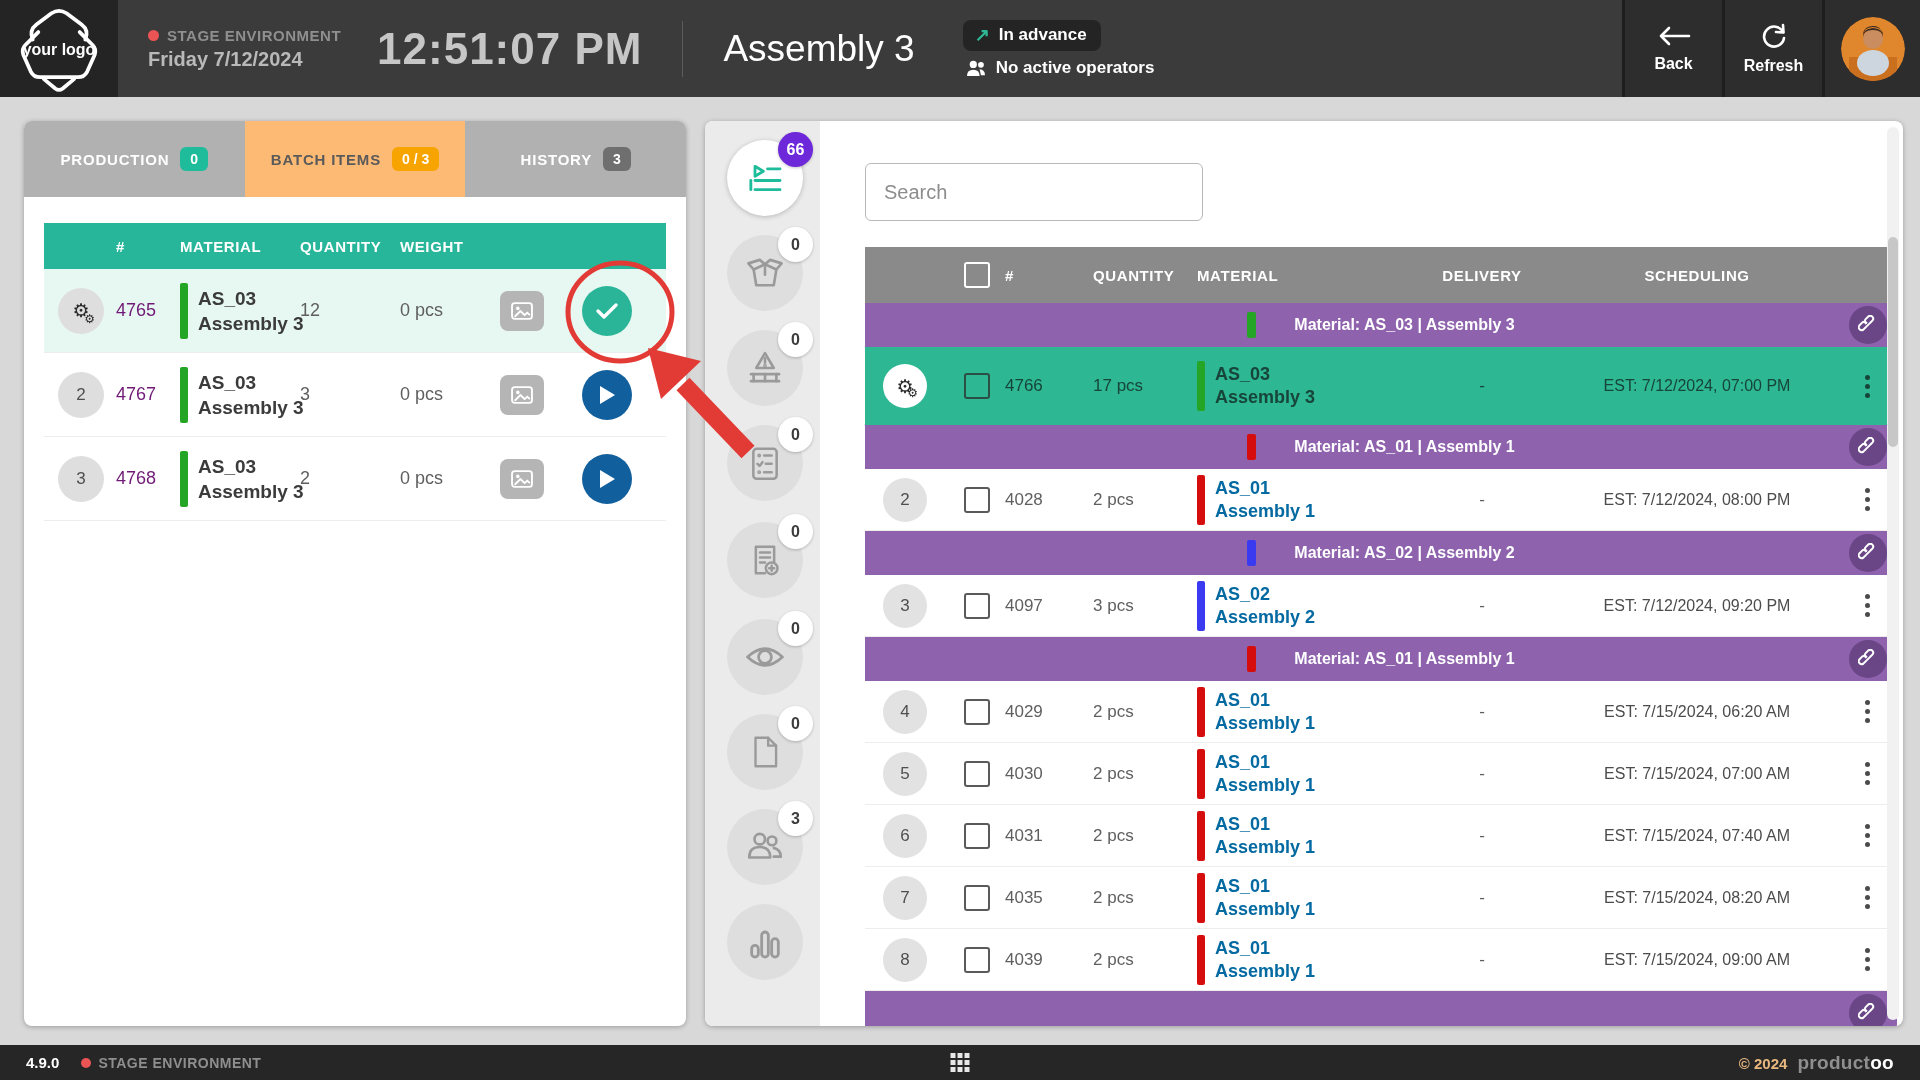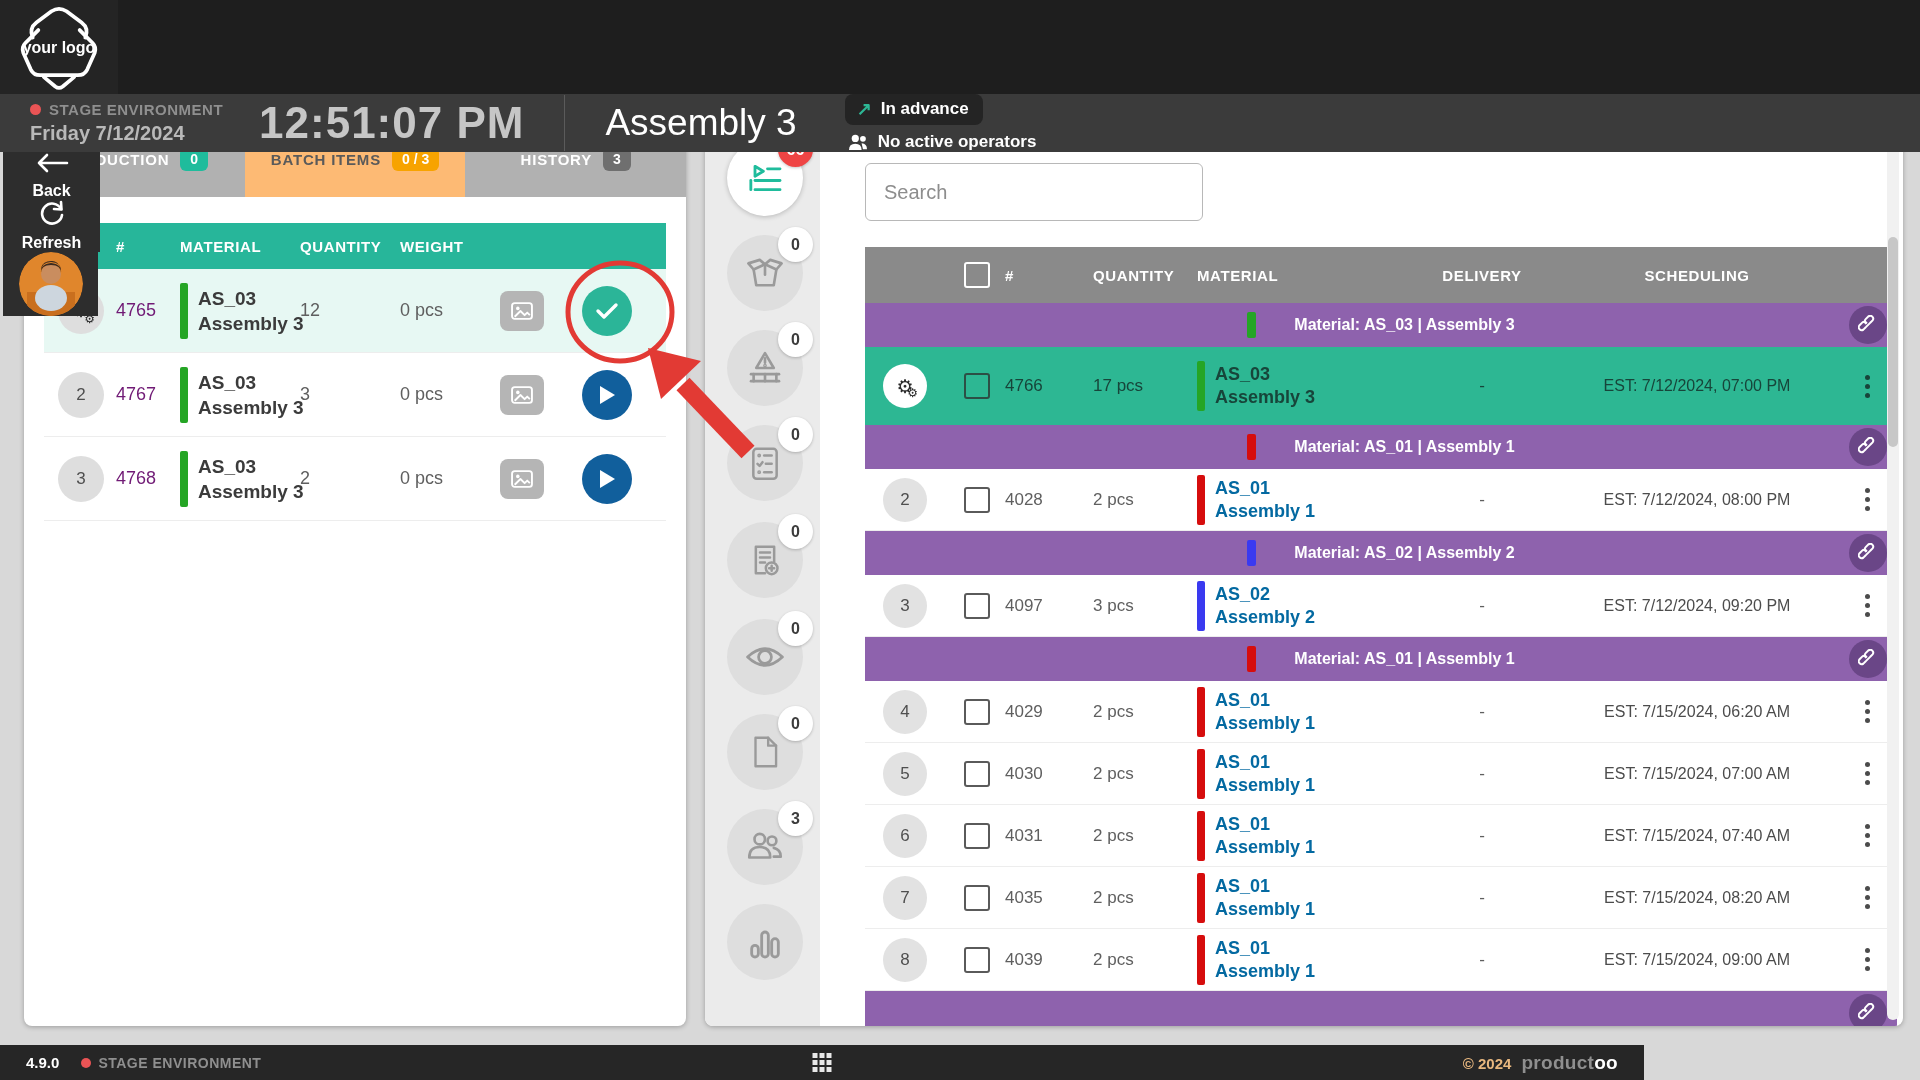--- a/index.html
+++ b/index.html
@@ -1,20 +1,20 @@
 <!DOCTYPE html>
 <html><head>
 <meta charset="utf-8">
 <style>
   * { margin:0; padding:0; box-sizing:border-box; }
   html,body { width:1920px; height:1080px; overflow:hidden; }
   body { font-family:"Liberation Sans", sans-serif; background:#d8d8d8; position:relative; }
 
   
-  .header { display:flex; height:110px; background:#1e1e1e; position:relative; z-index:2;flex-direction:column; }
+  .header { display:flex; height:97px; background:#1e1e1e; position:relative; z-index:2; }
   .logo-block { width:118px; background:#242424; display:flex; align-items:center; justify-content:center; }
   .header-main { flex:1; background:#3b3b3b; display:flex; align-items:center; }
   .env-block { margin-left:30px; display:flex; flex-direction:column; gap:4px; }
   .env-line { display:flex; align-items:center; gap:8px; }
   .env-dot { width:11px; height:11px; border-radius:50%; background:#ea5455; }
   .env-name { color:#8f8f8f; font-size:15px; font-weight:bold; letter-spacing:.5px; }
   .env-date { color:#b9b9b9; font-size:20px; font-weight:bold; }
   .clock { margin-left:36px; color:#c6c6c6; font-size:44px; font-weight:bold; letter-spacing:1px; }
   .hdivider { width:1px; height:56px; background:#5b5b5b; margin:0 40px; }
   .htitle { color:#ffffff; font-size:37px; font-weight:500; }
@@ -58,21 +58,21 @@
   .pic-btn { width:44px; height:40px; border:none; border-radius:8px; background:#b5b5b5; display:flex; align-items:center; justify-content:center; cursor:pointer; }
   .act-btn { width:50px; height:50px; border:none; border-radius:50%; display:flex; align-items:center; justify-content:center; cursor:pointer; }
   .act-check { background:#2bb598; }
   .act-play  { background:#115f9c; }
 
   
   .rail { position:absolute; left:0; top:0; bottom:0; width:115px; background:#ebebeb; }
   .rail-item { position:absolute; left:22px; width:76px; height:76px; border-radius:50%; background:#dedede; display:flex; align-items:center; justify-content:center; cursor:pointer; }
   .rail-item.active { background:#ffffff; box-shadow:0 1px 5px rgba(0,0,0,.22); }
   .rail-badge { position:absolute; top:-8px; right:-10px; width:35px; height:35px; border-radius:50%; background:#fff; box-shadow:0 1px 3px rgba(0,0,0,.22); display:flex; align-items:center; justify-content:center; font-size:16px; font-weight:bold; color:#3c3c3c; }
-  .rail-badge.dark { background:#ef4444; color:#fff; }
+  .rail-badge.dark { background:#6d28d9; color:#fff; }
 
   
   .right-content { position:absolute; left:160px; top:0; width:1032px; }
   .search-box { margin-top:42px; width:338px; height:58px; border:1.5px solid #b8b8b8; border-radius:6px; font-size:20px; color:#444; padding:0 18px; outline:none; background:#fff; font-family:"Liberation Sans",sans-serif; }
   .search-box::placeholder { color:#8d8d8d; }
   .rtable { margin-top:26px; }
   .rgrid { display:grid; grid-template-columns:84px 56px 88px 104px 210px 150px 280px 60px; align-items:center; }
   .rthead { height:56px; background:#8a8a8a; }
   .rthead span { color:#fff; font-size:15px; font-weight:bold; letter-spacing:.6px; }
   .t-center { text-align:center; }
@@ -98,21 +98,21 @@
   .kebab i { width:5px; height:5px; border-radius:50%; background:#4b4b4b; }
   .irow.selected .kebab i { background:#17453a; }
 
   .vscroll { position:absolute; right:4px; top:6px; bottom:6px; width:12px; background:#f1f1f1; border-radius:6px; }
   .vthumb { position:absolute; left:1px; right:1px; top:110px; height:210px; background:#c7c7c7; border-radius:6px; cursor:pointer; }
 
   
   .annotation { position:absolute; left:0; top:0; width:1920px; height:1080px; pointer-events:none; z-index:50; }
 
   
-  .footer { position:absolute; left:0; bottom:0; width:1644px; height:35px; background:#262626; display:flex; align-items:center; padding:16px 26px; }
+  .footer { position:absolute; left:0; bottom:0; width:1920px; height:35px; background:#262626; display:flex; align-items:center; padding:16px 26px; }
   .f-version { color:#fff; font-size:15px; font-weight:bold; }
   .f-env { display:flex; align-items:center; gap:7px; margin-left:22px; }
   .f-env .env-dot { width:10px; height:10px; }
   .f-env span { color:#8f8f8f; font-size:14px; font-weight:bold; letter-spacing:.5px; }
   .f-grid { position:absolute; left:50%; transform:translateX(-50%); display:grid; grid-template-columns:repeat(3,5px); gap:2px; cursor:pointer; }
   .f-grid i { width:5px; height:5px; background:#e8e8e8; }
   .f-right { margin-left:auto; display:flex; align-items:baseline; gap:10px; }
   .f-copy { color:#e9b87f; font-size:15px; font-weight:bold; }
   .f-brand { font-size:19px; font-weight:bold; letter-spacing:.3px; }
   .f-brand .bp { color:#8f8f8f; } .f-brand .bs { color:#ffffff; }

